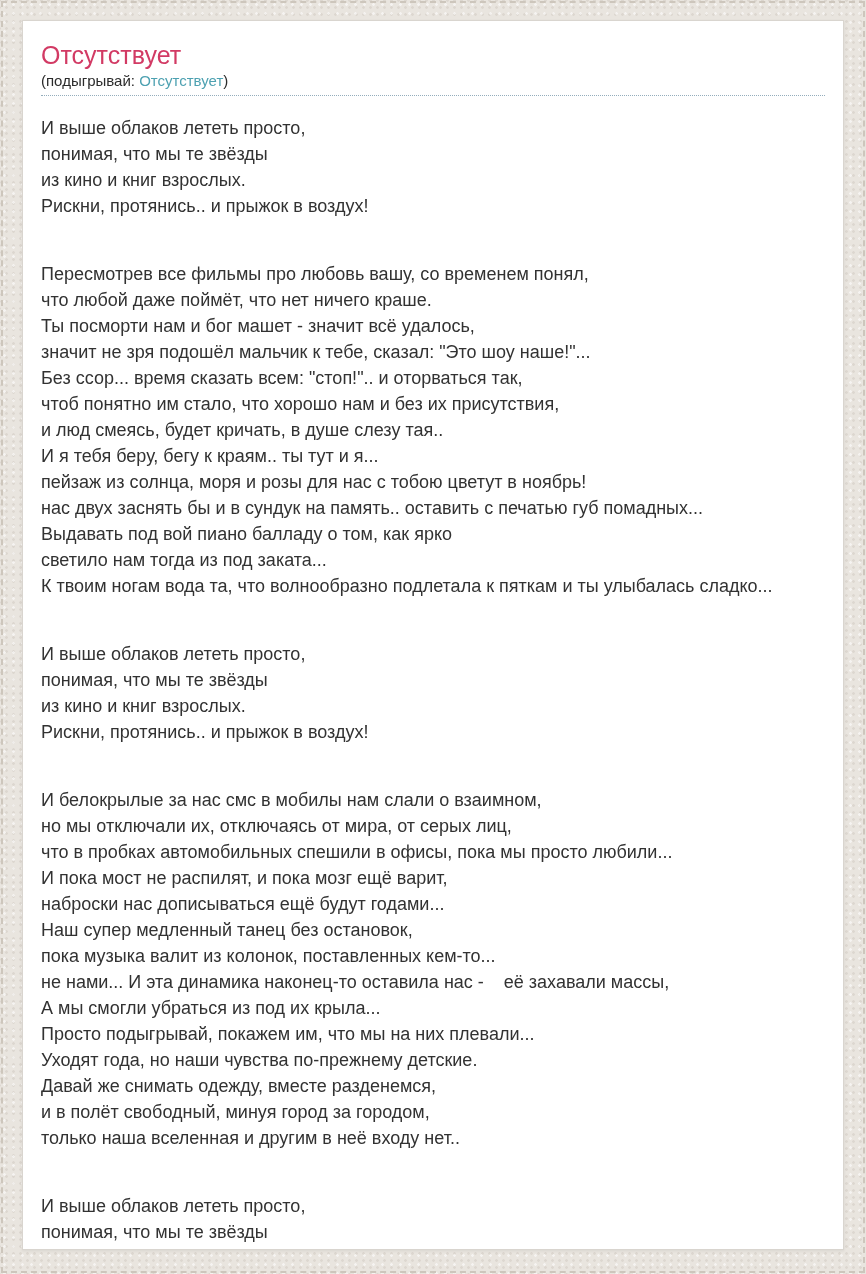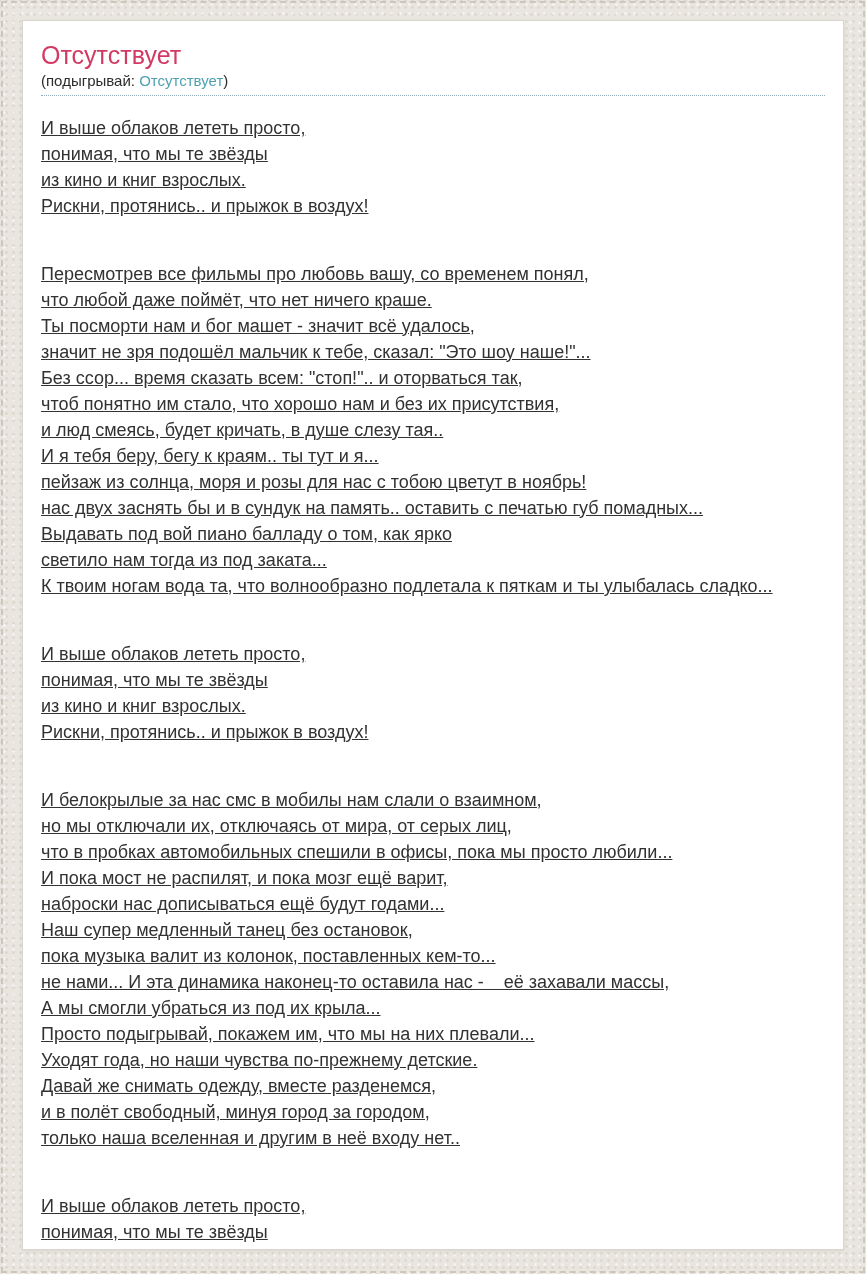--- a/index.html
+++ b/index.html
@@ -66,21 +66,20 @@
     line-height: 26px;
     color: #323232;
     white-space: pre;
     overflow: hidden;
   }
   .stanza + .stanza {
     margin-top: 42px;
   }
   .line {
     height: 26px;
-    text-decoration: underline;
   }
 </style>
 </head>
 <body>
 
 <div class="page-frame"></div>
 
 <div class="card">
   <h1 class="song-title">Отсутствует</h1>
 

